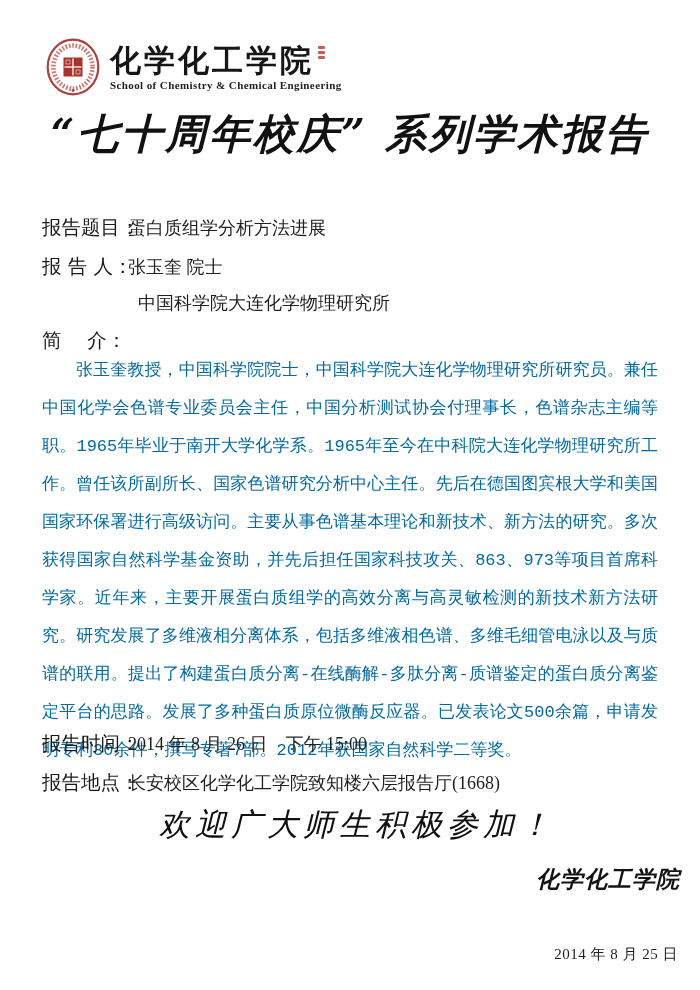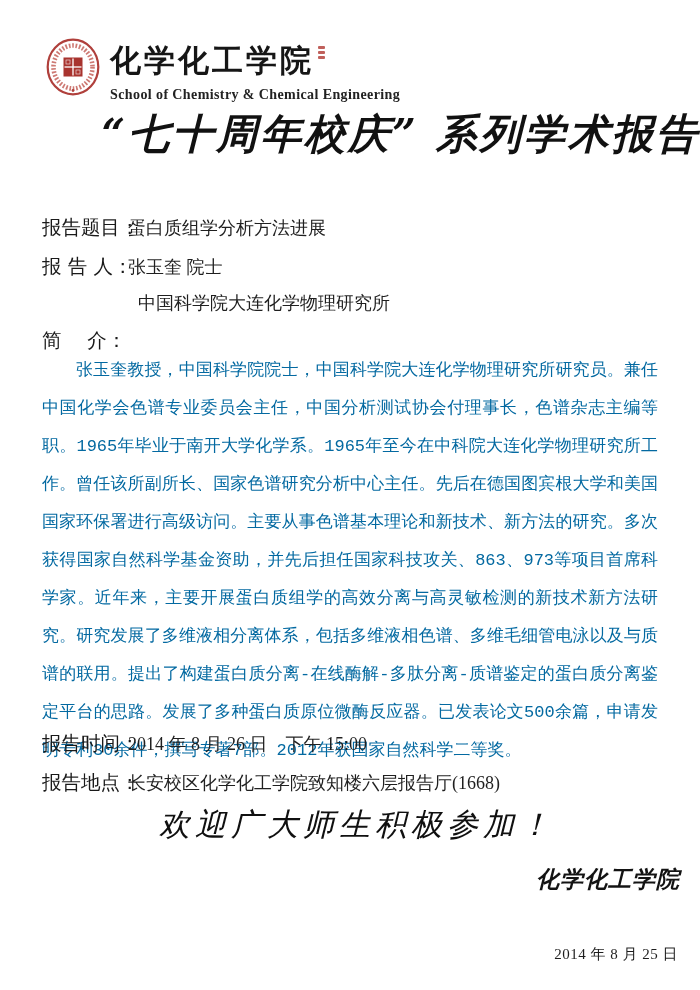--- a/index.html
+++ b/index.html
@@ -22,37 +22,37 @@
     font-weight:700;
     font-size:31px;
     letter-spacing:3px;
     line-height:36px;
     color:#161616;
     white-space:nowrap;
   }
   .logo-en {
     font-family:"Liberation Serif", serif;
     font-weight:700;
-    font-size:14px;
+    font-size:11px;
     letter-spacing:0.4px;
-    margin-top:9px;
+    margin-top:1px;
     color:#222;
     white-space:nowrap;
   }
   .mini-seal {
     display:inline-block; vertical-align:top;
     width:8px; height:20px; margin-left:4px;
     display:inline-flex; flex-direction:column; gap:2px; justify-content:center;
   }
   .mini-seal i { display:block; height:3px; width:7px; background:#b5443e; opacity:.85; border-radius:1px; }
 
   
   .main-title {
     position:absolute; top:106px; left:0; width:700px;
-    text-align:right;
+    text-align:center;
     font-family:"DejaVu Serif", serif;
     font-style:italic; font-weight:700;
     font-size:41px; line-height:56px;
     letter-spacing:3px;
     color:#111;
     white-space:nowrap;
   }
   .serial {
     position:absolute; top:178px; left:0; width:700px;
     text-align:center;

